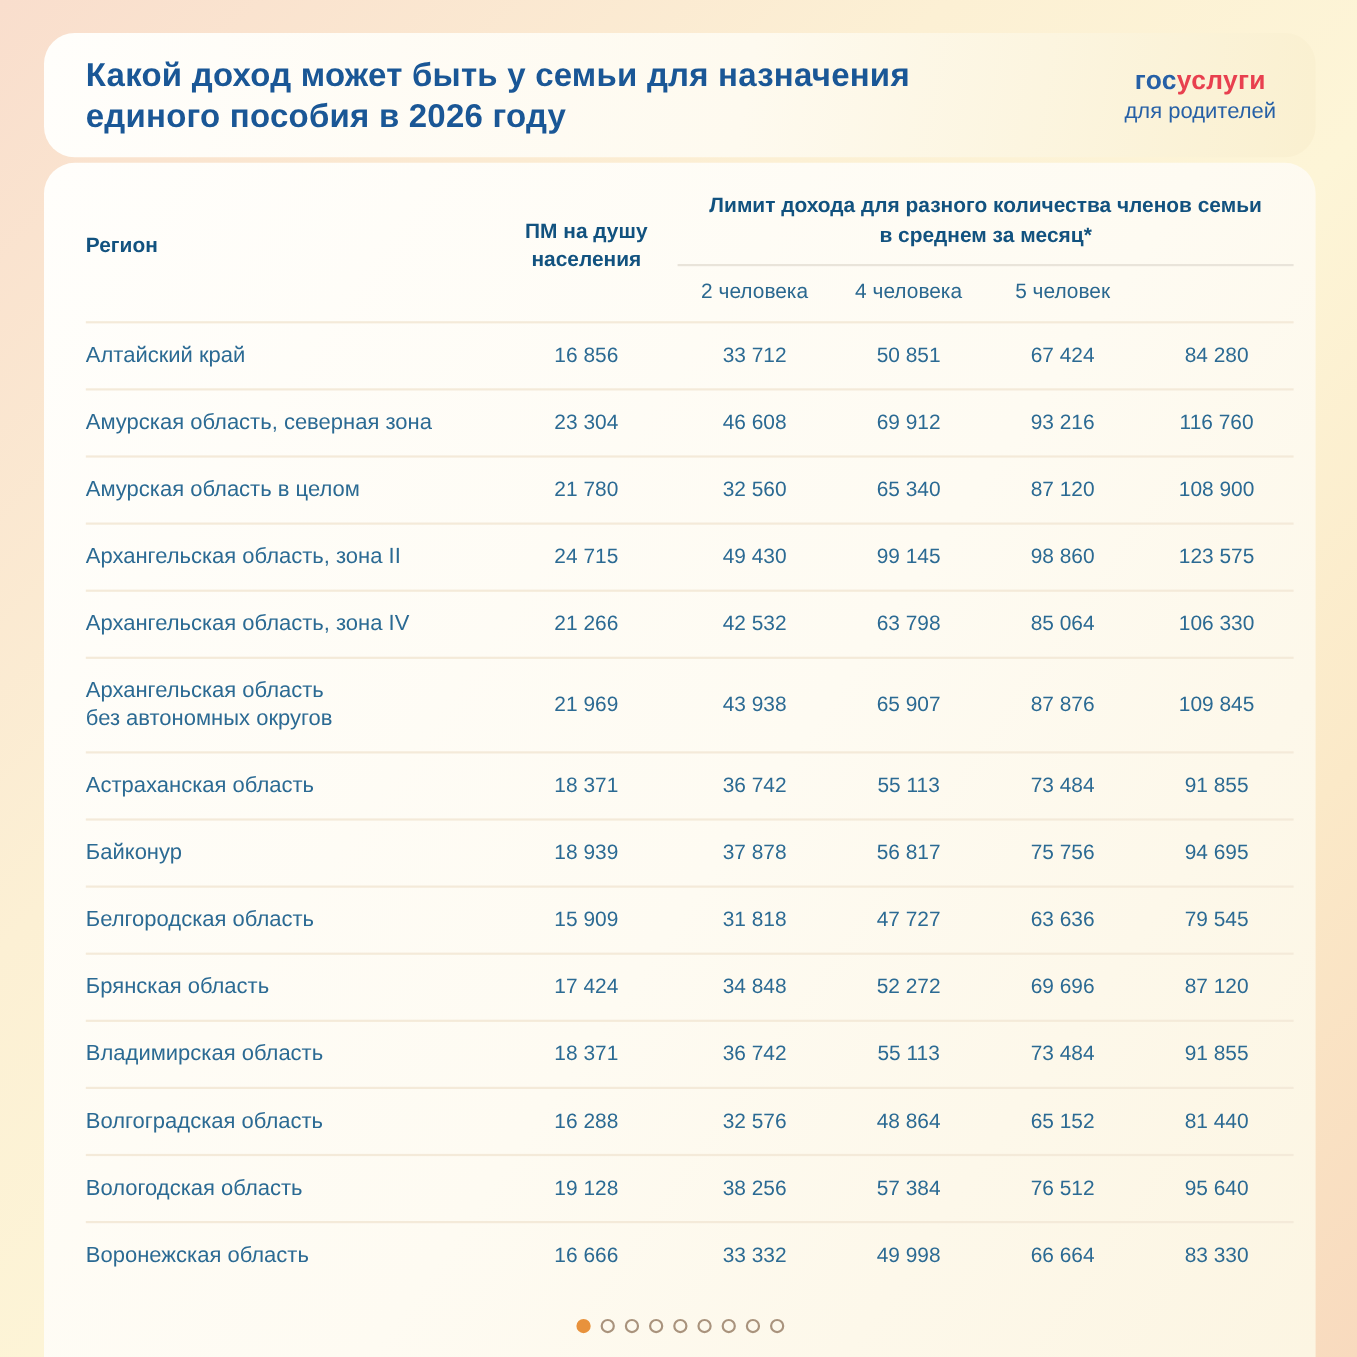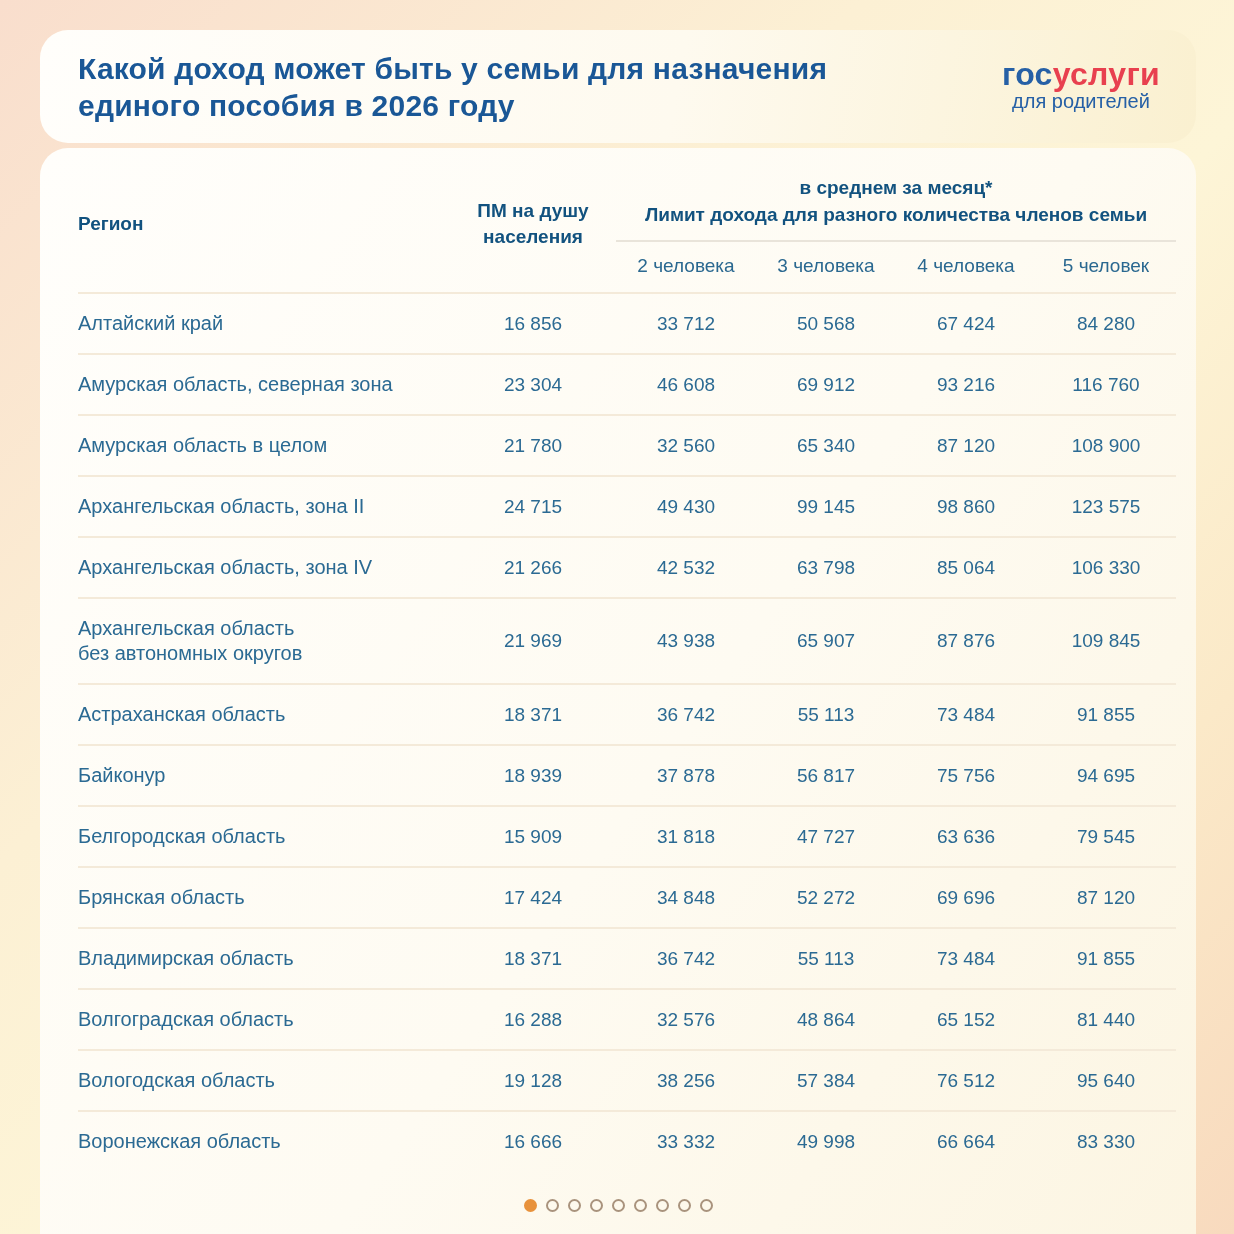--- a/index.html
+++ b/index.html
@@ -14,21 +14,21 @@
   .header-card {
     height:113px; flex:0 0 113px;
     border-radius:28px;
     background:linear-gradient(100deg,#fffefb 0%,#fefaef 55%,#faf0d0 100%);
     display:flex; justify-content:space-between; align-items:center;
     padding:0 36px 0 38px; margin-bottom:5px;
   }
   .page-title { font-size:30px; line-height:37px; font-weight:700; color:#1a5796; letter-spacing:.2px; }
   .page-title span { display:block; }
   .logo { text-align:center; flex:0 0 auto; }
-  .logo-line { font-size:32px; font-weight:700; line-height:26px; letter-spacing:.3px; }
+  .logo-line { font-size:24px; font-weight:700; line-height:26px; letter-spacing:.3px; }
   .logo-gos { color:#2660a6; }
   .logo-uslugi { color:#e8404f; }
   .logo-tagline { font-size:20px; color:#2660a6; margin-top:3px; }
 
   
   .table-card {
     flex:1 1 auto;
     border-radius:28px 28px 0 0;
     background:linear-gradient(125deg,#fffefb 0%,#fefbf2 55%,#fcf5e2 100%);
     padding:24px 20px 0 38px;
@@ -72,39 +72,38 @@
     </div>
   </div>
 
   <div class="table-card">
 
     <div class="thead">
       <div class="th-region">Регион</div>
       <div class="th-pm">ПМ на душу населения</div>
       <div class="th-group">
         <div class="group-title">
+          <span>Лимит дохода для разного количества членов семьи</span>
           <span>в среднем за месяц*</span>
-          <span>Лимит дохода для разного количества членов семьи</span>
         </div>
         <div class="group-divider"></div>
         <div class="sub-cols">
           <div class="sub-col">2 человека</div>
-          <div class="sub-col">3 человека</div>
           <div class="sub-col">4 человека</div>
           <div class="sub-col">5 человек</div>
         </div>
       </div>
     </div>
 
     <div class="rows" id="rows">
         <div class="row">
           <div class="cell-region">Алтайский край</div>
           <div class="cell-num">16 856</div>
           <div class="cell-num">33 712</div>
-          <div class="cell-num">50 568</div>
+          <div class="cell-num">50 851</div>
           <div class="cell-num">67 424</div>
           <div class="cell-num">84 280</div>
         </div>
         <div class="row">
           <div class="cell-region">Амурская область, северная зона</div>
           <div class="cell-num">23 304</div>
           <div class="cell-num">46 608</div>
           <div class="cell-num">69 912</div>
           <div class="cell-num">93 216</div>
           <div class="cell-num">116 760</div>

